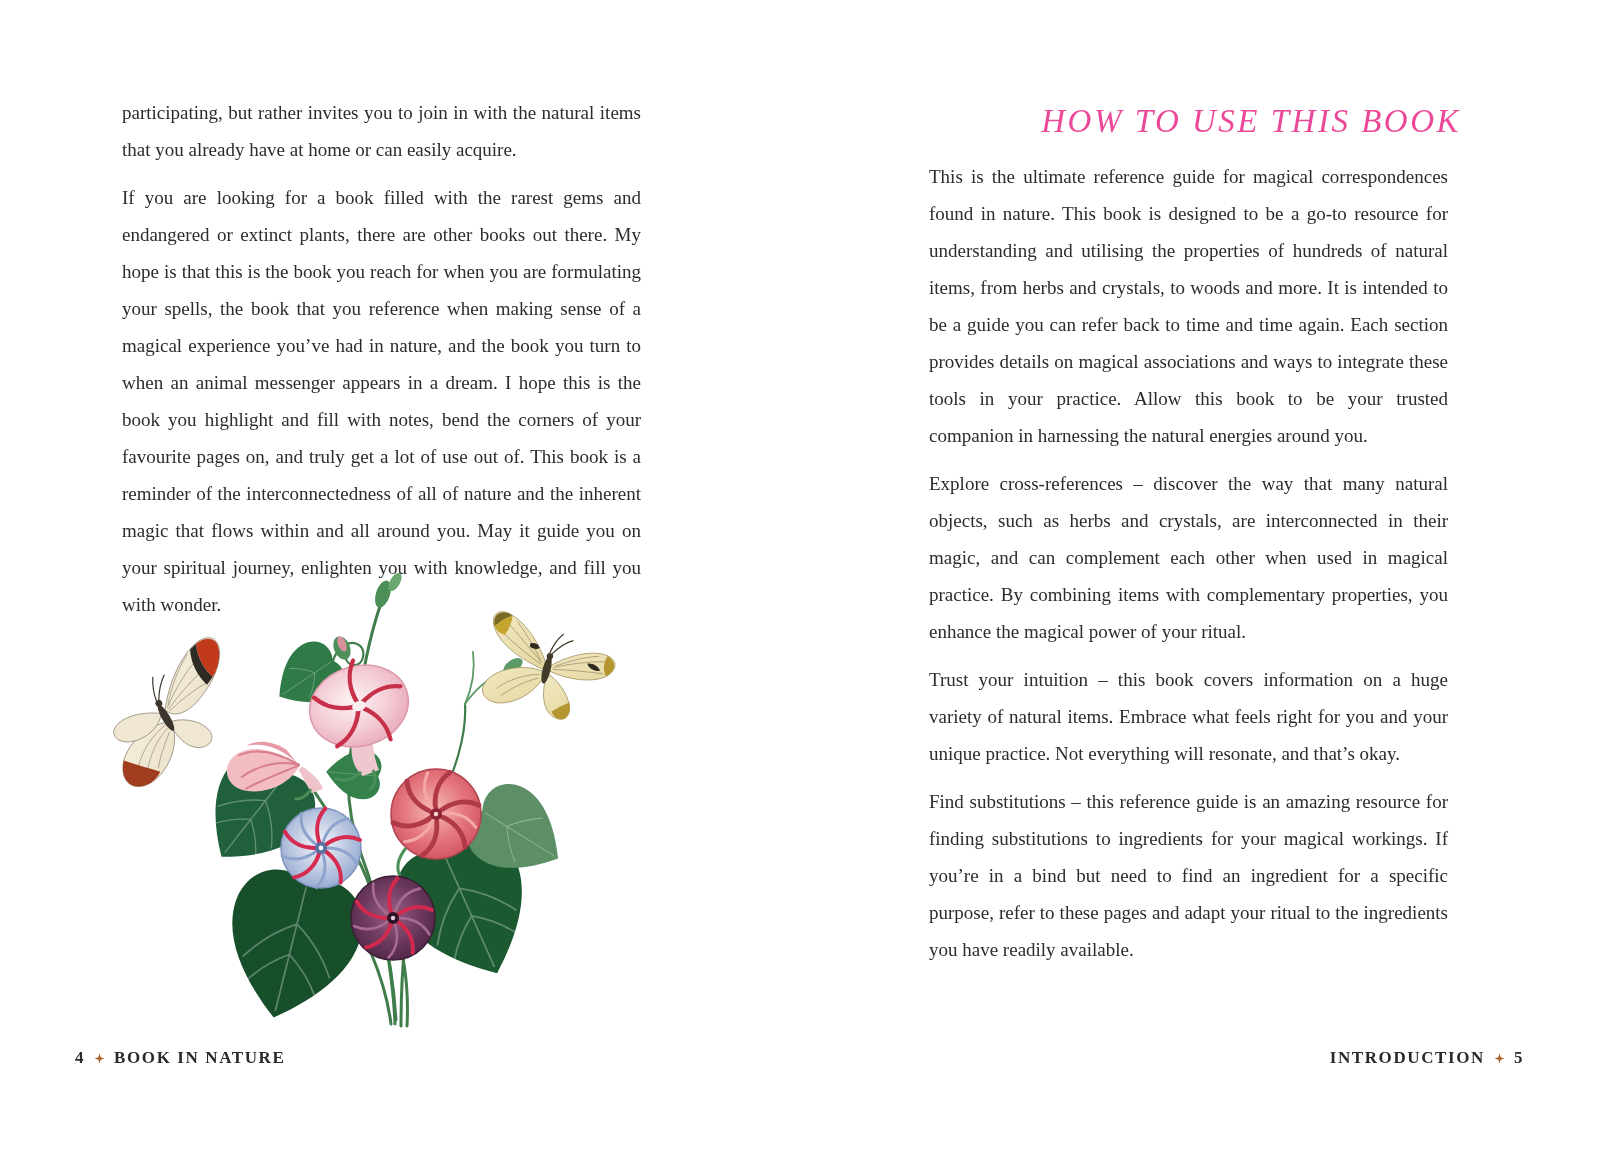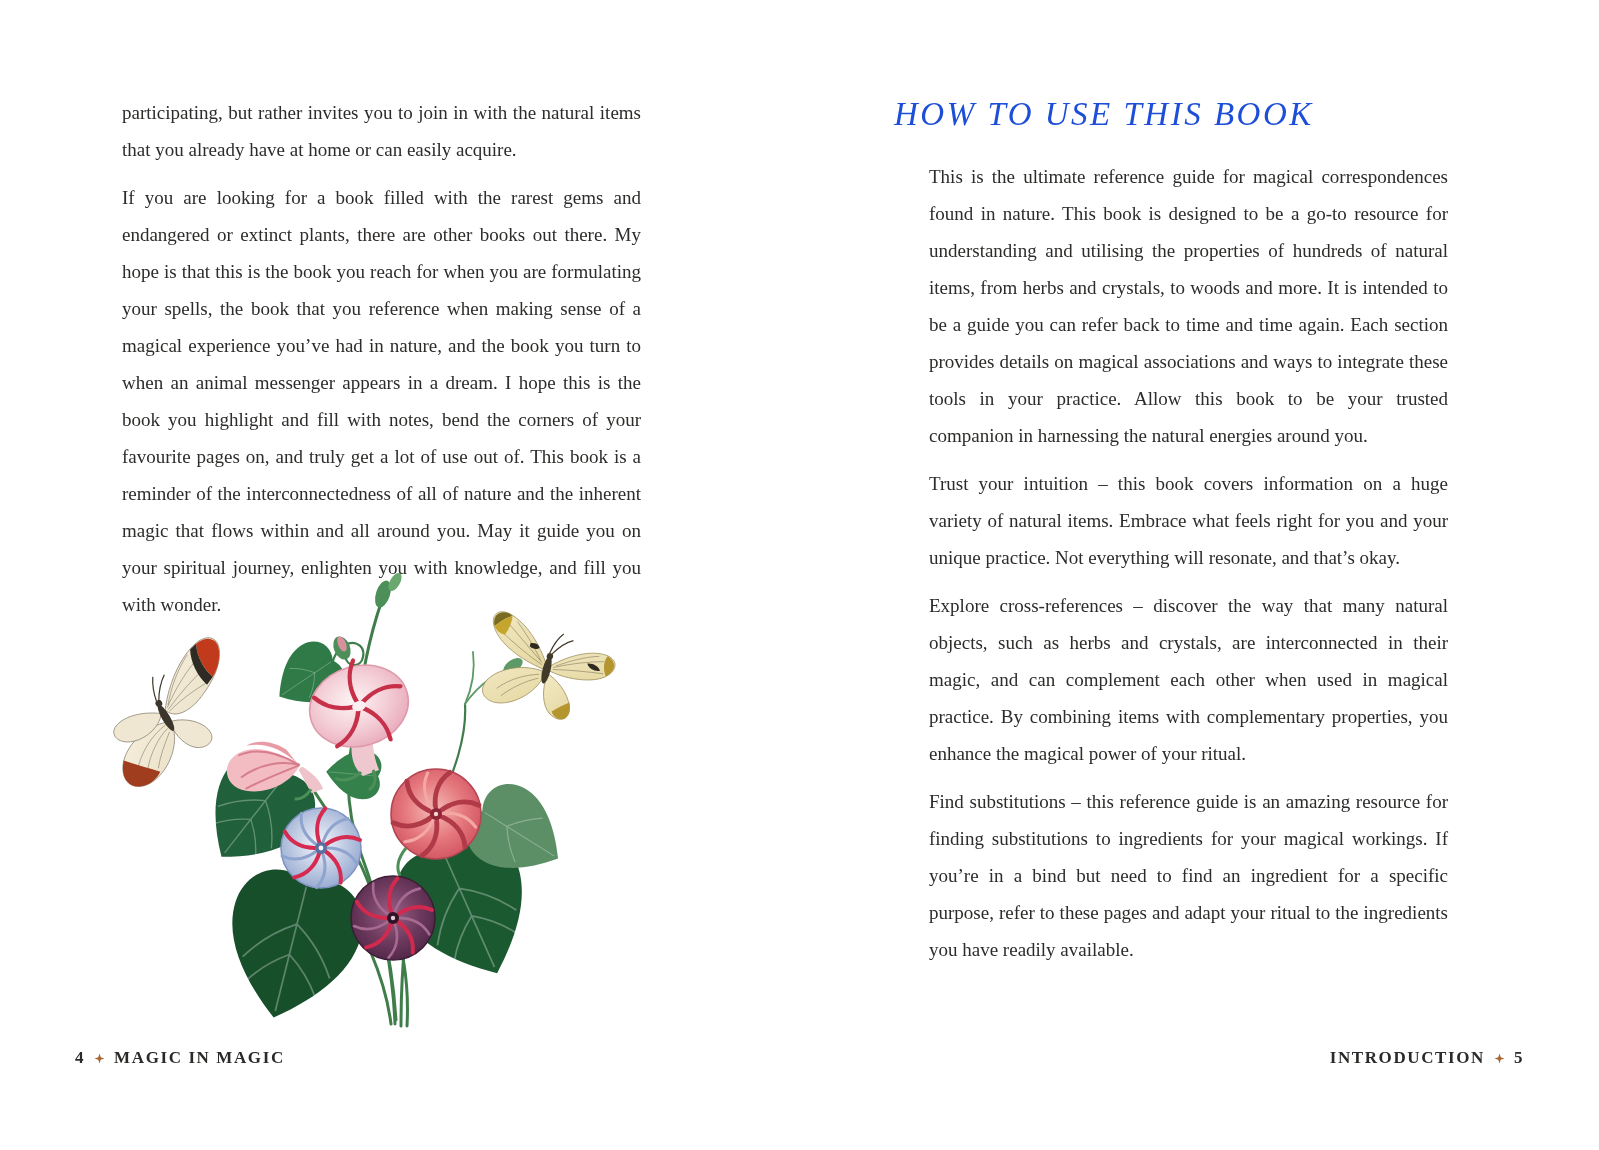--- a/index.html
+++ b/index.html
@@ -8,21 +8,21 @@
     font-family:"Liberation Serif","DejaVu Serif",serif;
     color:#2d2c2a;position:relative;overflow:hidden;
   }
   .page-col{position:absolute;}
   .body-text{font-size:19px;line-height:37px;text-align:justify;}
   .body-text p{margin:0 0 11px 0;}
   .left-text{left:122px;top:94px;width:519px;}
   .right-heading{
     position:absolute;left:892px;top:94px;width:560px;
     font-style:italic;font-weight:normal;font-size:33px;
-    letter-spacing:2.5px;color:#1d4ed8;margin:2px;white-space:nowrap;
+    letter-spacing:2.5px;color:#ec4899;margin:9px;white-space:nowrap;text-align:right;
   }
   .right-text{left:929px;top:158px;width:519px;}
   .footer{
     position:absolute;top:1048px;font-size:17px;font-weight:bold;
     letter-spacing:1.6px;color:#2b2a28;display:flex;align-items:center;gap:9px;
   }
   .footer-left{left:75px;}
   .footer-right{right:75px;text-align:right;}
   .cross-orn{width:11px;height:11px;display:inline-block;}
   .illustration{position:absolute;left:95px;top:556px;width:580px;height:478px;}
@@ -33,22 +33,22 @@
 <body>
 
 <div class="page-col body-text left-text">
   <p>participating, but rather invites you to join in with the natural items that you already have at home or can easily acquire.</p>
   <p>If you are looking for a book filled with the rarest gems and endangered or extinct plants, there are other books out there. My hope is that this is the book you reach for when you are formulating your spells, the book that you reference when making sense of a magical experience you’ve had in nature, and the book you turn to when an animal messenger appears in a dream. I hope this is the book you highlight and fill with notes, bend the corners of your favourite pages on, and truly get a lot of use out of. This book is a reminder of the interconnectedness of all of nature and the inherent magic that flows within and all around you. May it guide you on your spiritual journey, enlighten you with knowledge, and fill you with wonder.</p>
 </div>
 
 <h1 class="right-heading">HOW TO USE THIS BOOK</h1>
 <div class="page-col body-text right-text">
   <p>This is the ultimate reference guide for magical correspondences found in nature. This book is designed to be a go-to resource for understanding and utilising the properties of hundreds of natural items, from herbs and crystals, to woods and more. It is intended to be a guide you can refer back to time and time again. Each section provides details on magical associations and ways to integrate these tools in your practice. Allow this book to be your trusted companion in harnessing the natural energies around you.</p>
+  <p>Explore cross-references – discover the way that many natural objects, such as herbs and crystals, are interconnected in their magic, and can complement each other when used in magical practice. By combining items with complementary properties, you enhance the magical power of your ritual.</p>
   <p>Trust your intuition – this book covers information on a huge variety of natural items. Embrace what feels right for you and your unique practice. Not everything will resonate, and that’s okay.</p>
-  <p>Explore cross-references – discover the way that many natural objects, such as herbs and crystals, are interconnected in their magic, and can complement each other when used in magical practice. By combining items with complementary properties, you enhance the magical power of your ritual.</p>
   <p>Find substitutions – this reference guide is an amazing resource for finding substitutions to ingredients for your magical workings. If you’re in a bind but need to find an ingredient for a specific purpose, refer to these pages and adapt your ritual to the ingredients you have readily available.</p>
 </div>
 
 <svg class="illustration" viewBox="0 0 580 478" aria-hidden="true">
   <defs>
     <radialGradient id="pinkFace" cx="45%" cy="42%" r="62%">
       <stop offset="0%" stop-color="#fdf4f4"></stop>
         <stop offset="55%" stop-color="#f4cfd7"></stop>
         <stop offset="100%" stop-color="#e9a9ba"></stop>
     </radialGradient>
@@ -250,21 +250,21 @@
     <circle cx="0" cy="-12" r="3.2" fill="#413a28"></circle>
     <path d="M1 -14 C 7 -24 13 -30 19 -33 M-1 -15 C 1 -26 4 -32 8 -37" stroke="#413a28" stroke-width="1.2" fill="none"></path>
   </g>
 </svg>
 
 <div class="footer footer-left">
   <span>4</span>
   <svg class="cross-orn" viewBox="0 0 12 12">
     <path d="M6 0.6 L7.3 4.7 L11.4 6 L7.3 7.3 L6 11.4 L4.7 7.3 L0.6 6 L4.7 4.7 Z" fill="#a9642d"></path>
   </svg>
-  <span>MAGIC IN MAGIC</span>
+  <span>BOOK IN NATURE</span>
 </div>
 
 <div class="footer footer-right">
   <span>INTRODUCTION</span>
   <svg class="cross-orn" viewBox="0 0 12 12">
     <path d="M6 0.6 L7.3 4.7 L11.4 6 L7.3 7.3 L6 11.4 L4.7 7.3 L0.6 6 L4.7 4.7 Z" fill="#a9642d"></path>
   </svg>
   <span>5</span>
 </div>
 

